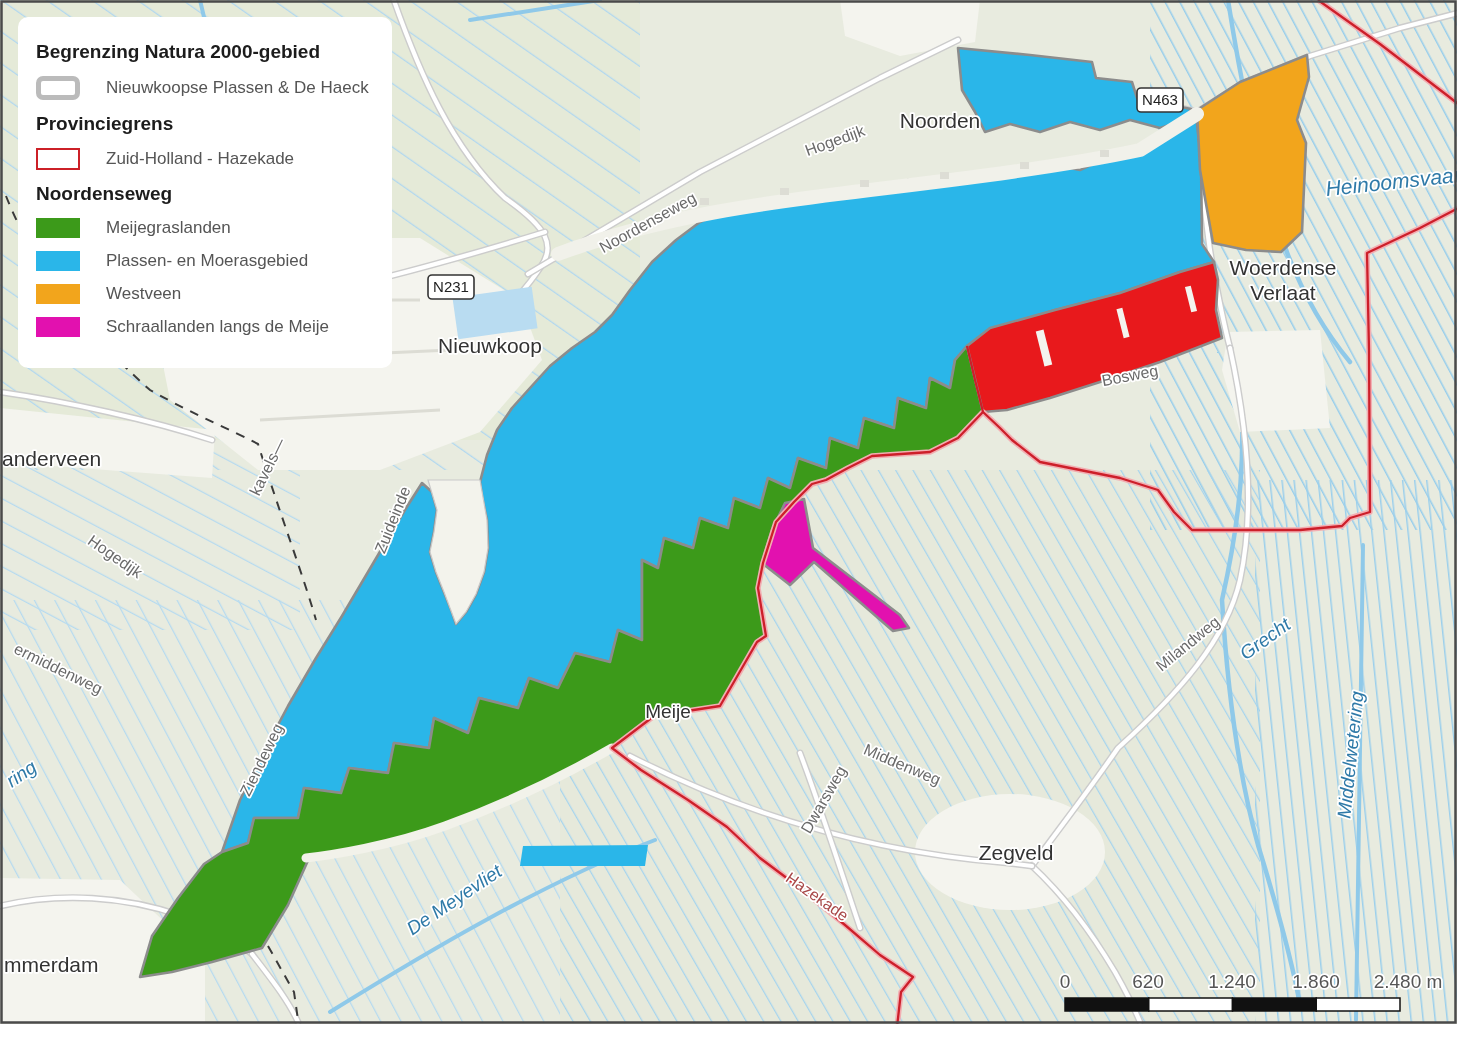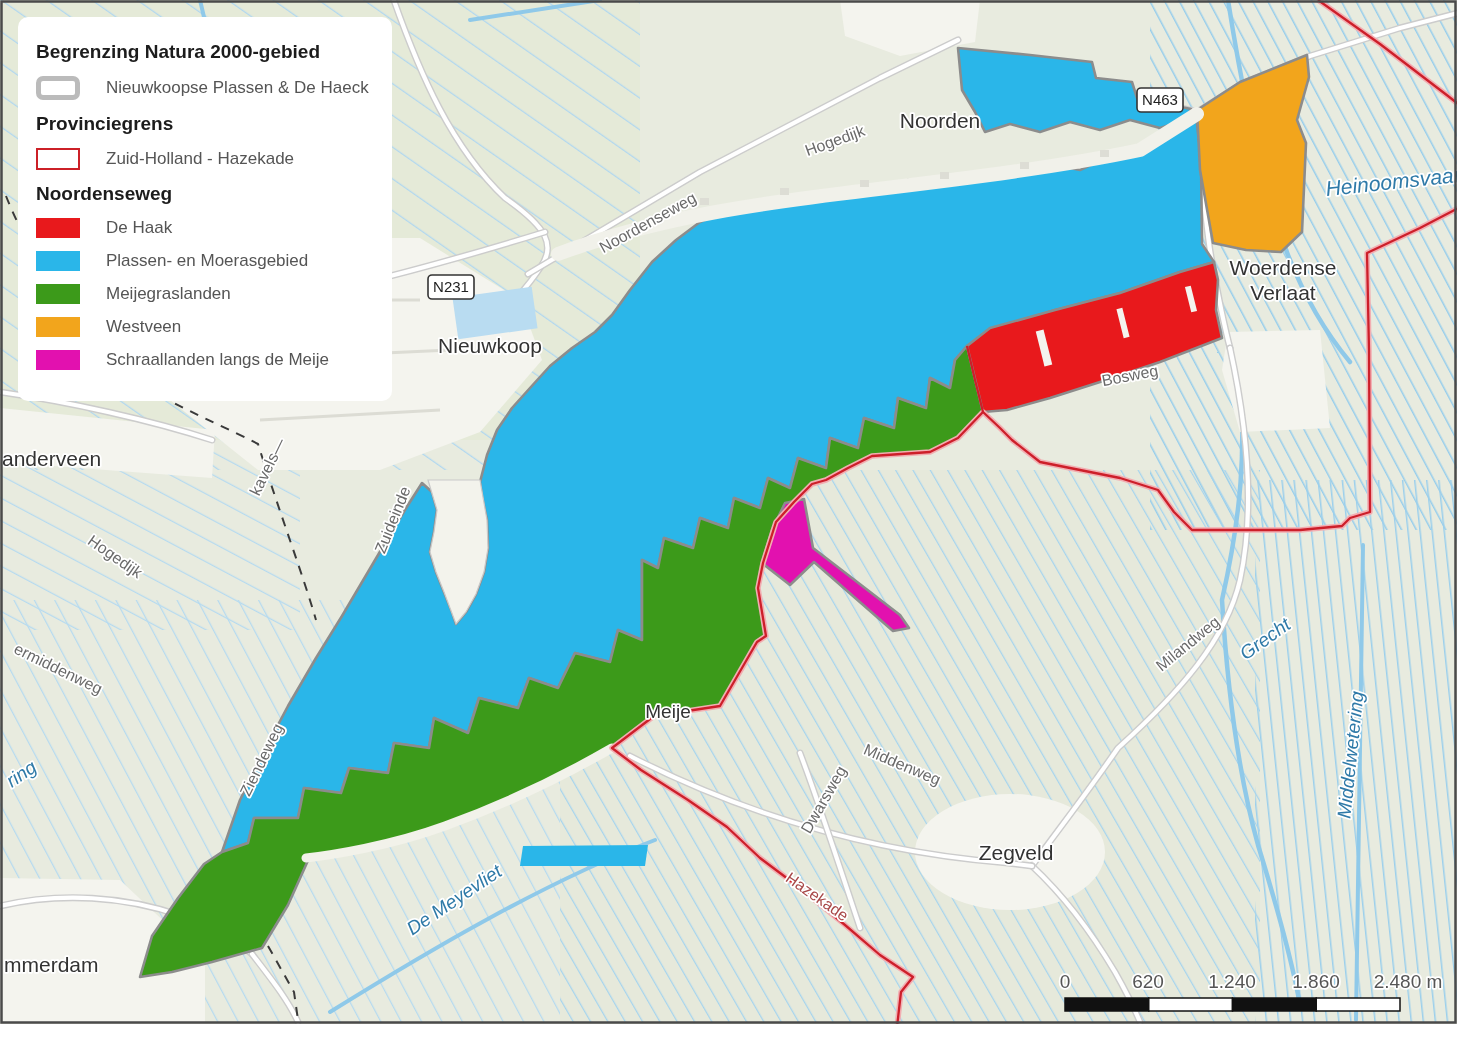--- a/index.html
+++ b/index.html
@@ -305,32 +305,28 @@
     <span class="sw sw-natura"></span>
     <span>Nieuwkoopse Plassen &amp; De Haeck</span>
   </div>
   <div class="lg-title">Provinciegrens</div>
   <div class="lg-row">
     <span class="sw sw-prov"></span>
     <span>Zuid-Holland - Hazekade</span>
   </div>
   <div class="lg-title">Noordenseweg</div>
   <div class="lg-row">
-    <span class="sw c0"></span>
-    <span>De Haak</span>
+    <span class="sw c1"></span>
+    <span>Meijegraslanden</span>
   </div>
   <div class="lg-row">
     <span class="sw c2"></span>
     <span>Plassen- en Moerasgebied</span>
   </div>
   <div class="lg-row">
-    <span class="sw c1"></span>
-    <span>Meijegraslanden</span>
-  </div>
-  <div class="lg-row">
     <span class="sw c4"></span>
     <span>Westveen</span>
   </div>
   <div class="lg-row">
     <span class="sw c3"></span>
     <span>Schraallanden langs de Meije</span>
   </div>
 </div>
 
 </body></html>

